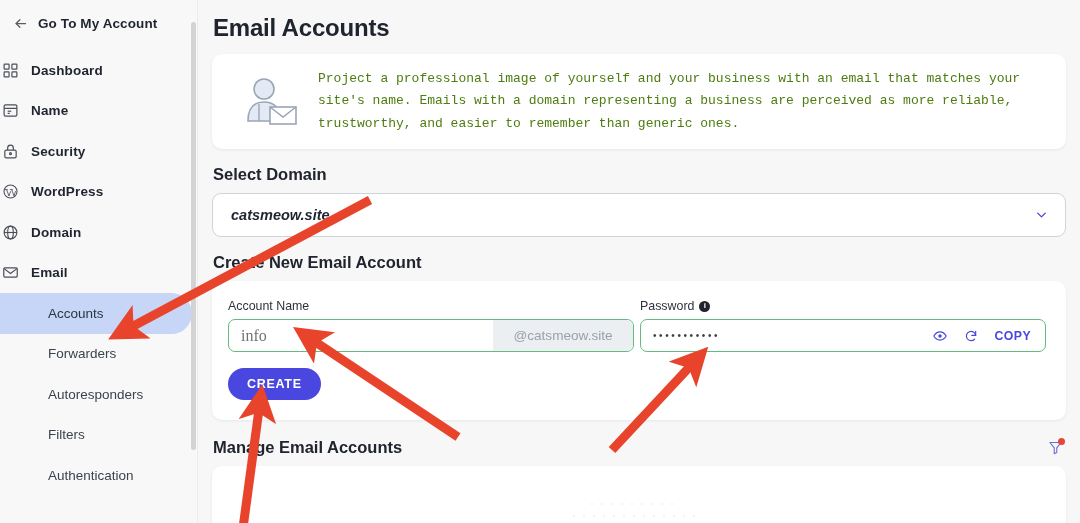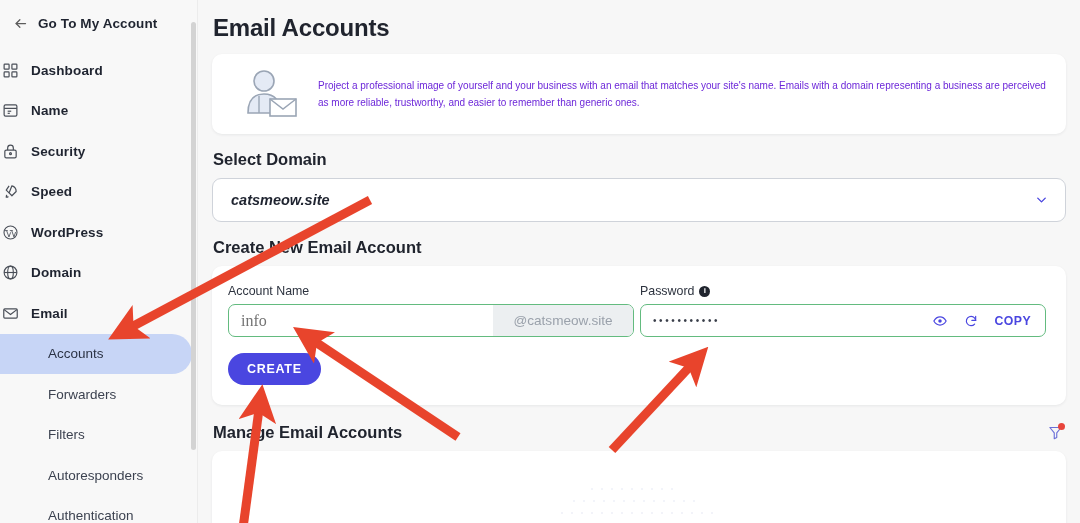--- a/index.html
+++ b/index.html
@@ -137,23 +137,24 @@
   
   .banner {
     display: flex;
     align-items: center;
     gap: 18px;
     padding: 14px 20px 14px 30px;
     min-height: 72px;
   }
   .banner-icon { flex: 0 0 58px; height: 52px; }
   .banner-text {
-    font-size: 10px;
+    font-size: 13px;
     line-height: 1.72;
-    color: #6d28d9;
+    color: #4d7c0f;
+    font-family: Liberation Mono, monospace;
   }
 
   .section-title {
     font-size: 16.5px;
     font-weight: bold;
     color: #20242e;
     margin: 16px 0 9px 1px;
   }
 
   
@@ -386,30 +387,20 @@
         <span class="nav-icon">
           <svg width="17" height="17" viewBox="0 0 24 24" fill="none" stroke="currentColor" stroke-width="1.7">
             <rect x="4" y="10" width="16" height="11" rx="2"></rect>
               <path d="M8 10V7a4 4 0 0 1 8 0v3"></path>
             <circle cx="12" cy="15" r="1.3"></circle>
           </svg>
         </span>
         <span class="nav-label">Security</span>
       </div>
 
-      <div class="nav-item">
-        <span class="nav-icon">
-          <svg width="17" height="17" viewBox="0 0 24 24" fill="none" stroke="currentColor" stroke-width="1.7" stroke-linejoin="round">
-            <path d="M14 4c4 1 6 4 6 8l-6 6-4-4z"></path>
-              <path d="M10 14l-4-4 4-6"></path>
-            <path d="M7 17c-1 1-1 3-1 3s2 0 3-1"></path>
-          </svg>
-        </span>
-        <span class="nav-label">Speed</span>
-      </div>
 
       <div class="nav-item">
         <span class="nav-icon">
           <svg width="17" height="17" viewBox="0 0 24 24" fill="none" stroke="currentColor" stroke-width="1.5">
             <circle cx="12" cy="12" r="9.2"></circle>
             <path d="M4.2 9.3h4M6.5 9.3l3.3 9 2.4-6.6M11 9.3h4.3M13.7 9.3l3.2 9 2.3-6.9" stroke-width="1.2"></path>
           </svg>
         </span>
         <span class="nav-label">WordPress</span>
       </div>
@@ -435,24 +426,24 @@
         <span class="nav-label">Email</span>
       </div>
 
       <div class="sub-item active">
         <span class="sub-label">Accounts</span>
       </div>
       <div class="sub-item">
         <span class="sub-label">Forwarders</span>
       </div>
       <div class="sub-item">
+        <span class="sub-label">Autoresponders</span>
+      </div>
+      <div class="sub-item">
         <span class="sub-label">Filters</span>
-      </div>
-      <div class="sub-item">
-        <span class="sub-label">Autoresponders</span>
       </div>
       <div class="sub-item">
         <span class="sub-label">Authentication</span>
       </div>
 
     </nav>
 
     <div class="sb-scrollbar"></div>
     <div class="sb-divider"></div>
   </aside>

